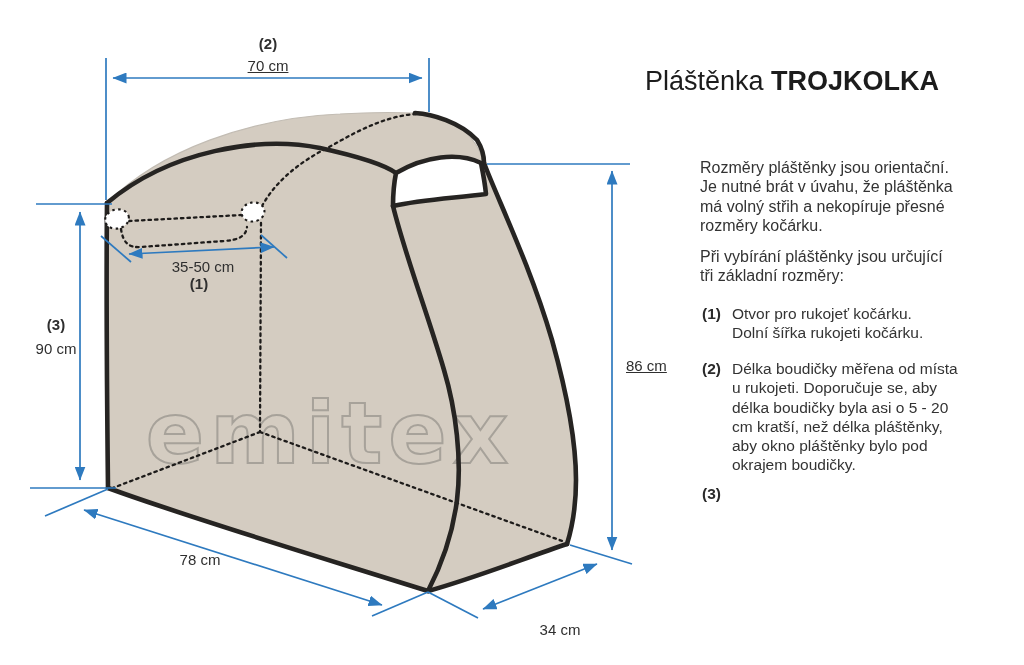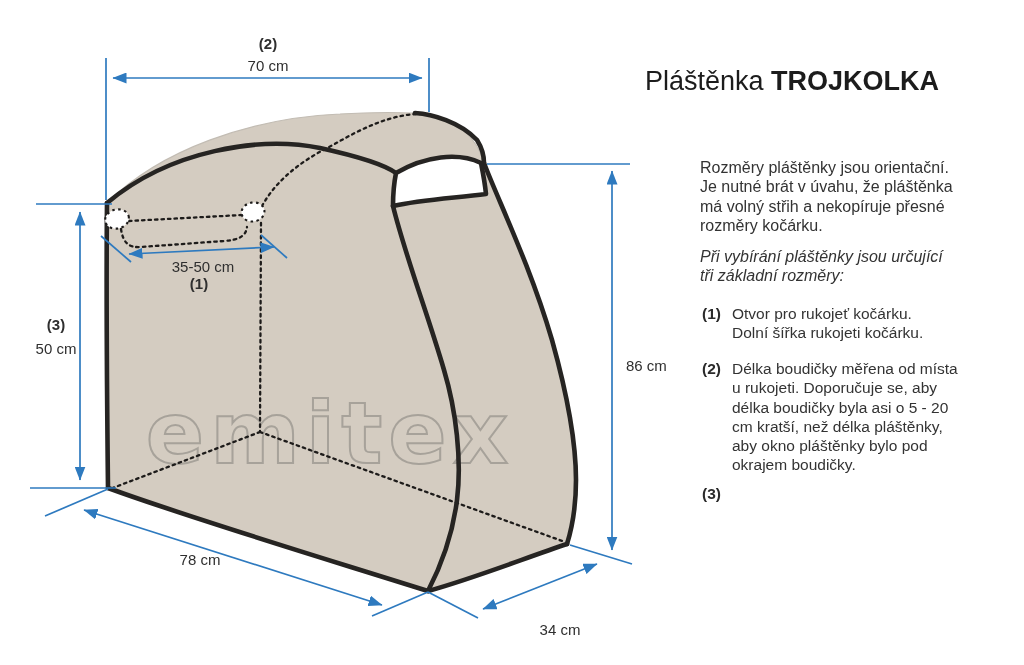--- a/index.html
+++ b/index.html
@@ -36,21 +36,21 @@
   }
   .title .title-bold { font-weight: bold; }
   .para {
     position: absolute; left: 55px;
     width: 320px;
     font-size: 16px; line-height: 19.3px;
     color: #333333;
     white-space: pre-line;
   }
   .para.intro { top: 158px; }
-  .para.criteria { top: 247px; font-style: italic; }
+  .para.criteria { top: 247px; }
   .list-item {
     position: absolute; left: 57px; width: 322px;
     display: flex;
     font-size: 15.5px; line-height: 19.3px; color: #333333;
   }
   .list-item .item-num { font-weight: bold; width: 30px; flex: 0 0 30px; color: #2b2b2b; }
   .list-item .item-text { white-space: pre-line; }
   .item-1 { top: 304px; }
   .item-2 { top: 359px; }
   .item-3 { top: 484px; }
@@ -131,29 +131,29 @@
         <line x1="108" y1="489" x2="45" y2="516"></line>
         <line x1="428" y1="592" x2="372" y2="616"></line>
         <line x1="84" y1="510" x2="382" y2="605" marker-start="url(#ah)" marker-end="url(#ah)"></line>
 
         <line x1="428" y1="592" x2="478" y2="618"></line>
         <line x1="483" y1="609" x2="597" y2="564" marker-start="url(#ah)" marker-end="url(#ah)"></line>
       </g>
     </svg>
 
     <span class="dim-label bold" style="left:268px; top:35px;">(2)</span>
-    <span class="dim-label" style="left:268px; top:57px;">70 cm</span>
+    <span class="dim-label" style="left:268px; top:57px;text-decoration:underline;">70 cm</span>
 
     <span class="dim-label" style="left:203px; top:258px;">35-50 cm</span>
     <span class="dim-label bold" style="left:199px; top:275px;">(1)</span>
 
     <span class="dim-label bold" style="left:56px; top:316px;">(3)</span>
-    <span class="dim-label" style="left:56px; top:340px;">50 cm</span>
+    <span class="dim-label" style="left:56px; top:340px;">90 cm</span>
 
-    <span class="dim-label left-anchored" style="left:626px; top:357px;">86 cm</span>
+    <span class="dim-label left-anchored" style="left:626px; top:357px;text-decoration:underline;">86 cm</span>
 
     <span class="dim-label" style="left:200px; top:551px;">78 cm</span>
 
     <span class="dim-label" style="left:560px; top:588px;margin-top:33px;">34 cm</span>
   </div>
 
   <div class="info-panel">
     <div class="title">
       <span>Pláštěnka </span><span class="title-bold">TROJKOLKA</span>
     </div>

